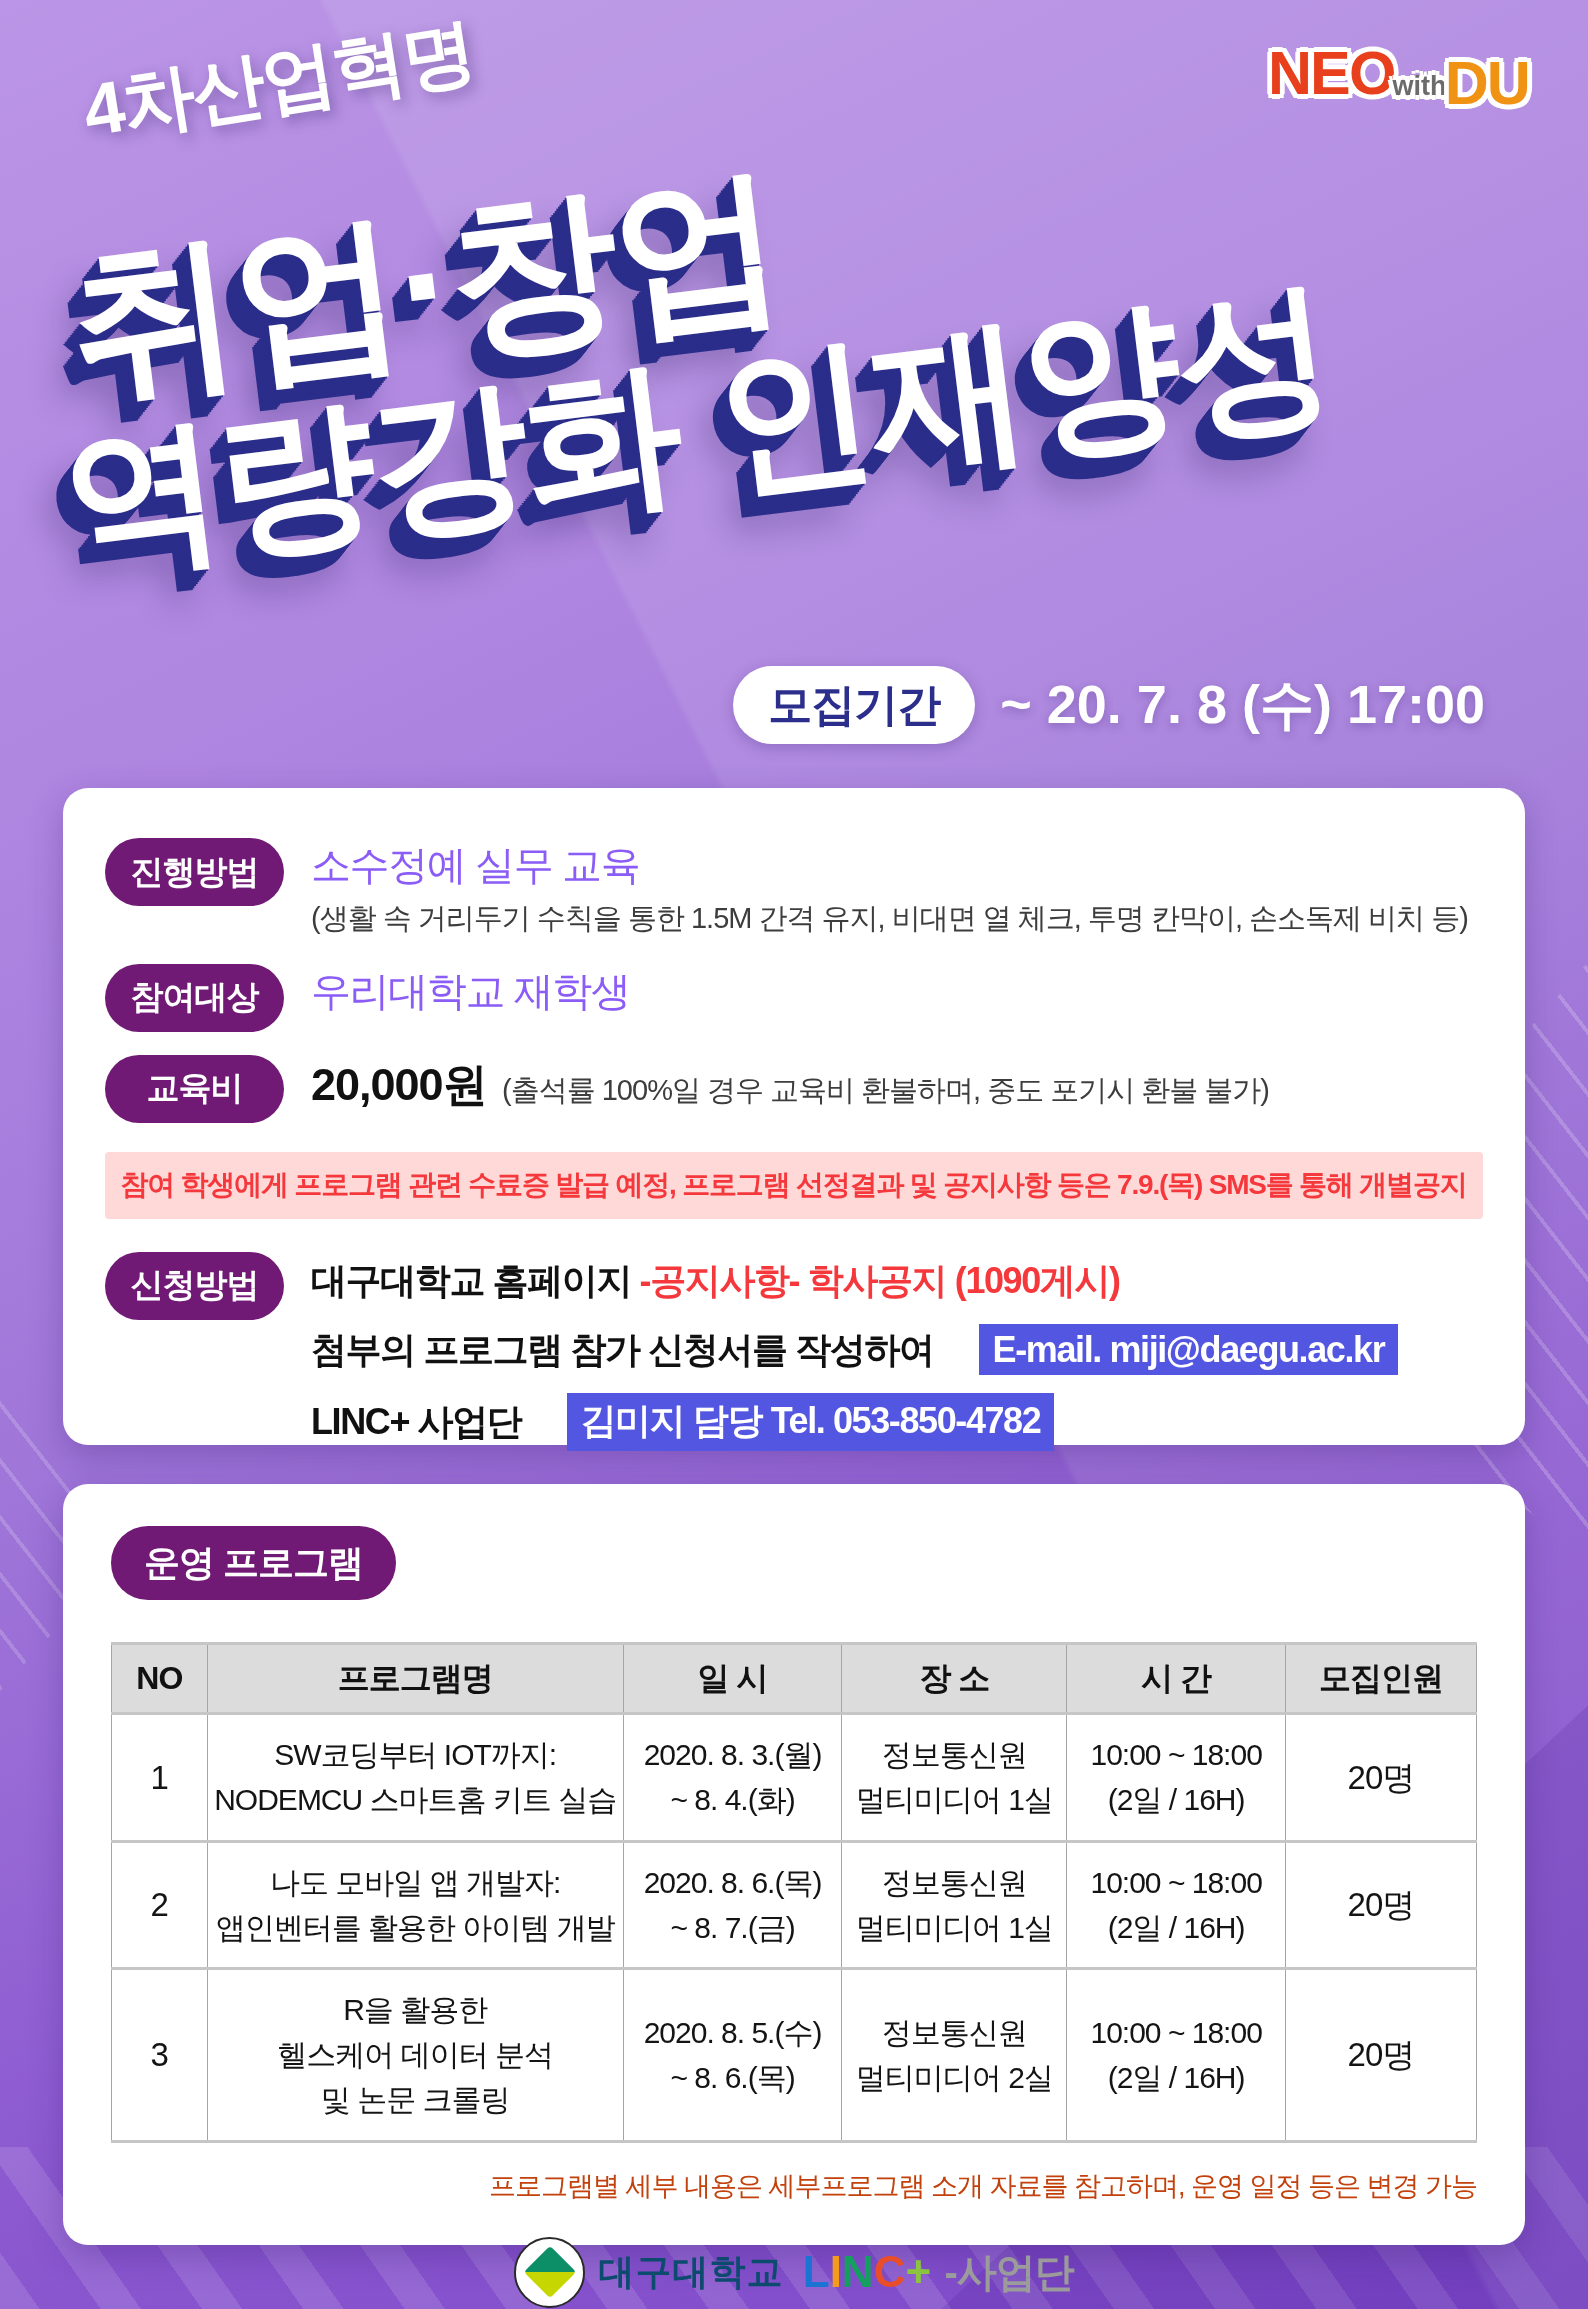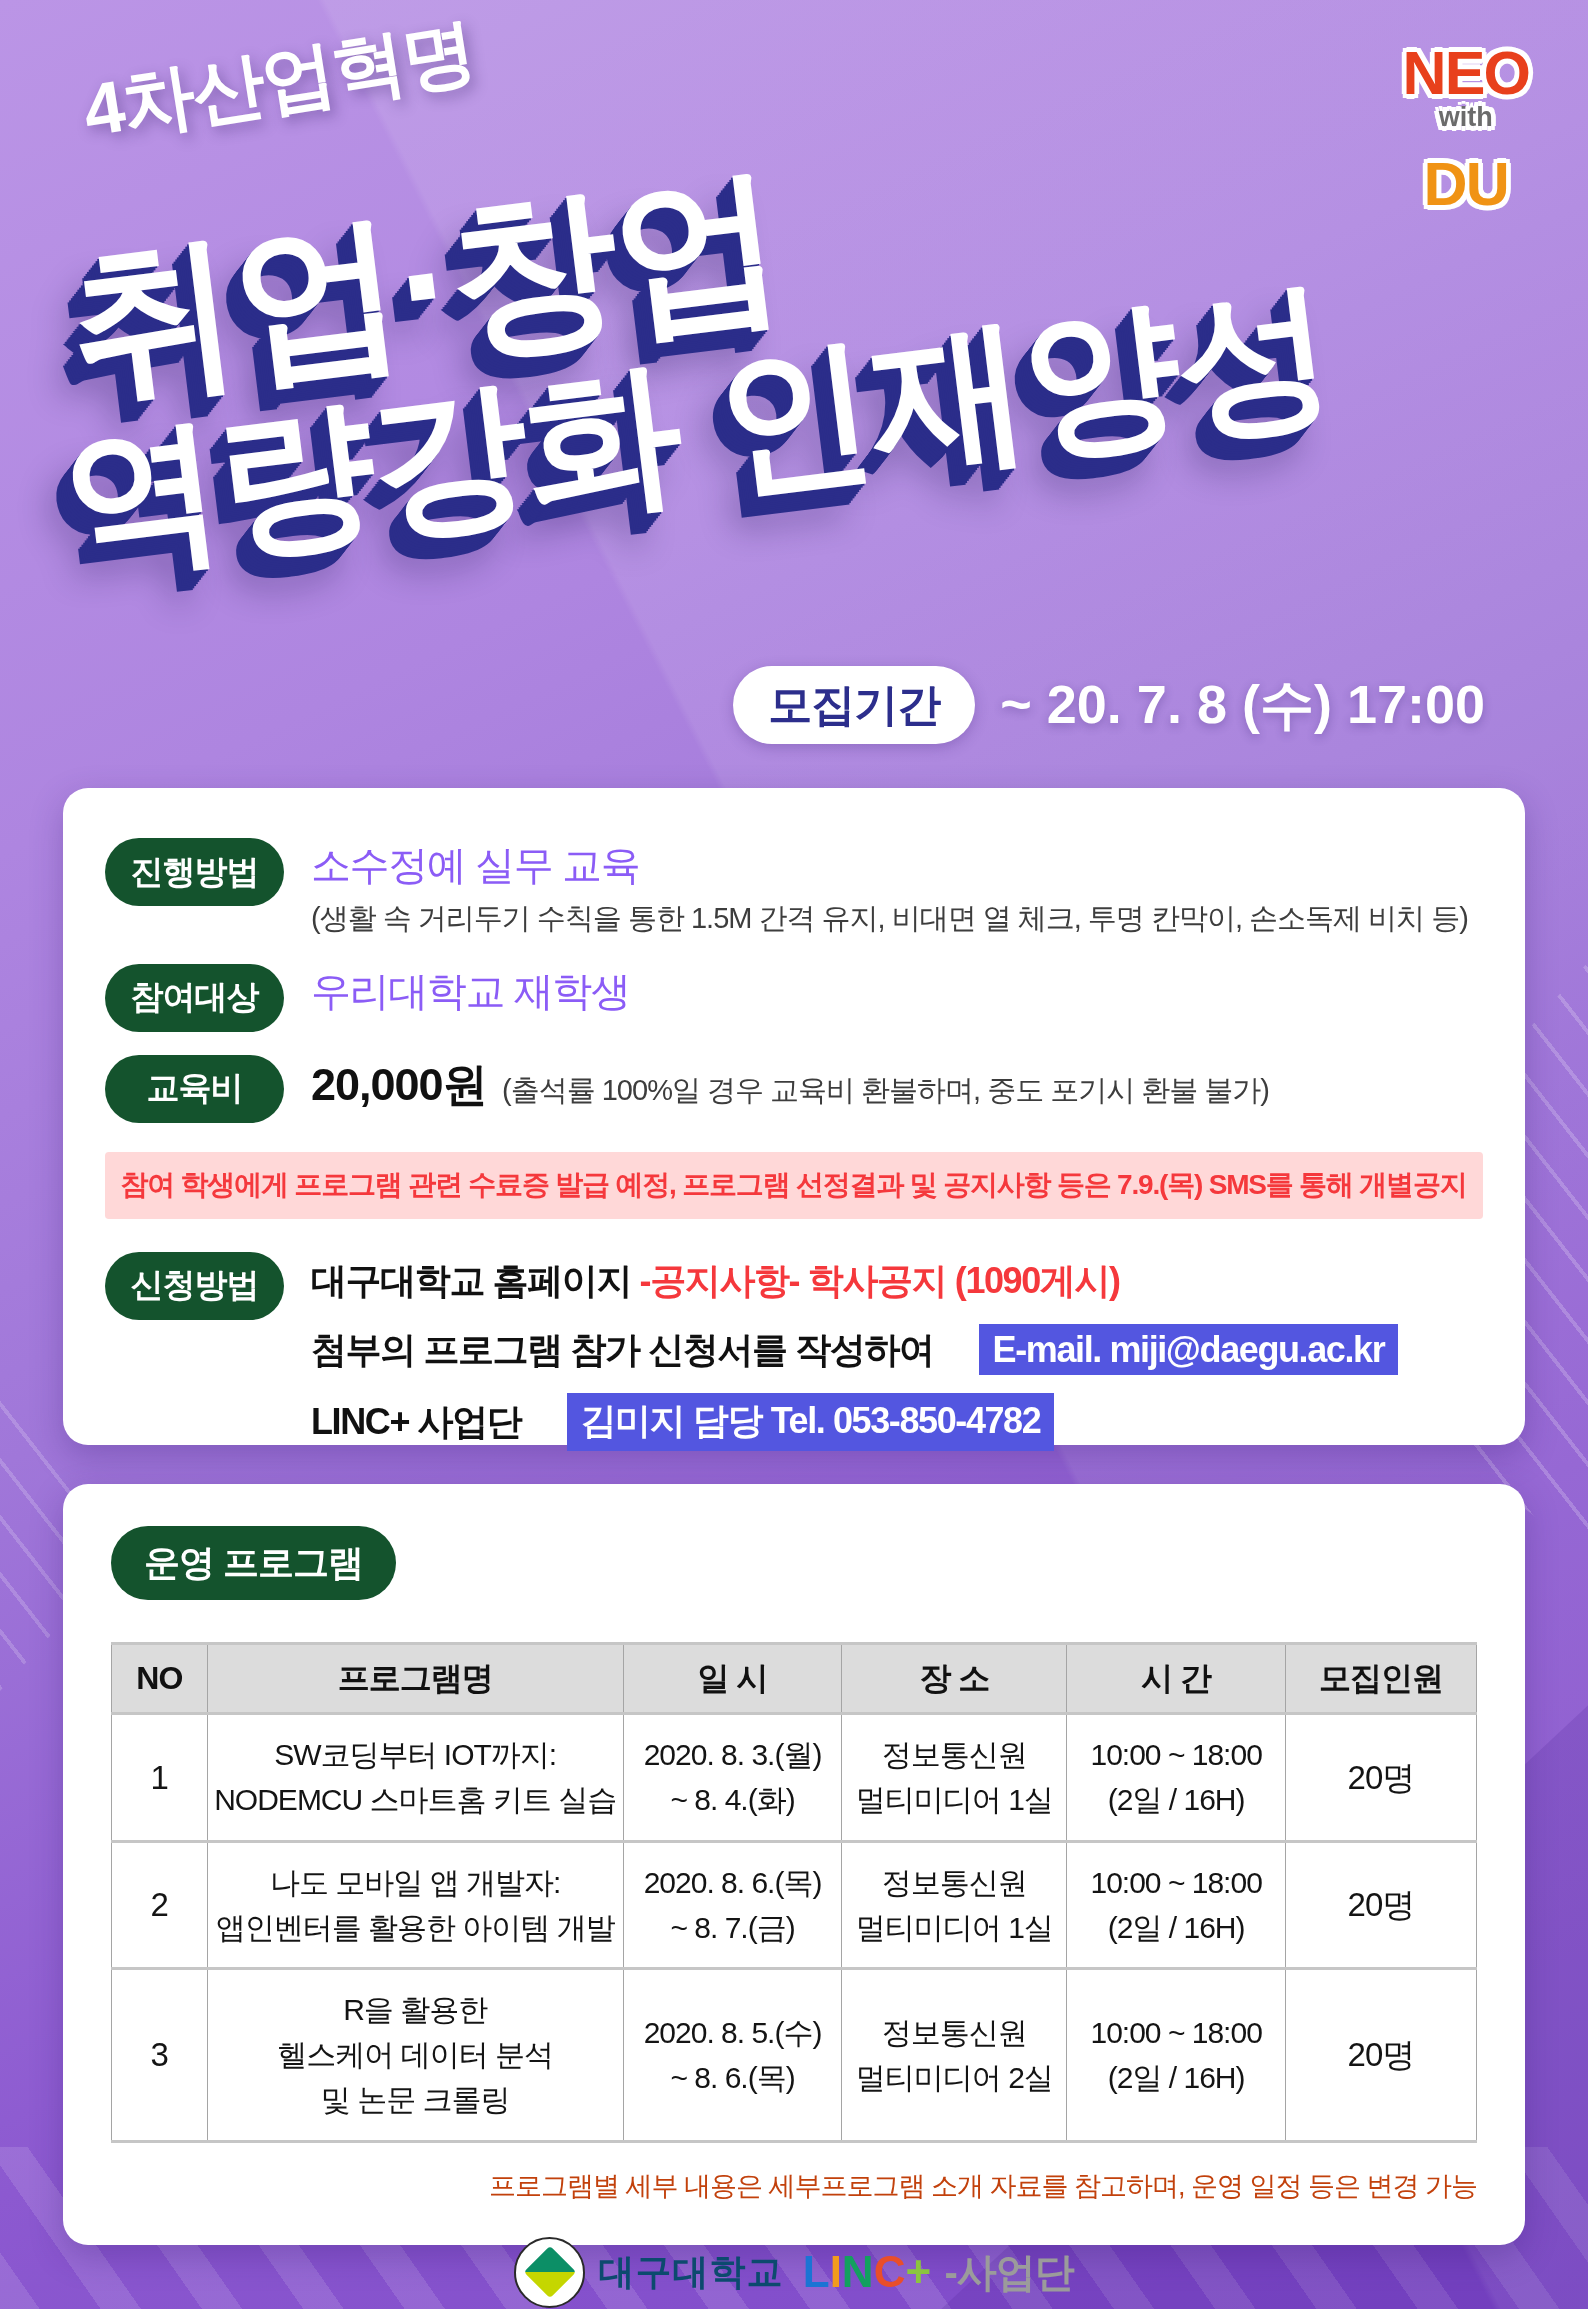--- a/index.html
+++ b/index.html
@@ -31,21 +31,21 @@
     position:absolute;left:0;bottom:0;width:100%;height:163px;
     background:repeating-linear-gradient(55deg,rgba(255,255,255,0.12) 0 33px,rgba(255,255,255,0) 33px 83px);
   }
   .bg-corner-dark{
     position:absolute;right:0;bottom:0;width:865px;height:865px;
     background:rgba(70,25,140,0.16);
     clip-path:polygon(100% 30%,100% 100%,25% 100%);
   }
 
   
-  .brand{position:absolute;top:38px;right:60px;display:flex;align-items:center;flex-direction:column;}
+  .brand{position:absolute;top:38px;right:60px;display:flex;align-items:flex-end;}
   .outline-white{
     text-shadow:-3.8px -3.8px 0 #fff,3.8px -3.8px 0 #fff,-3.8px 3.8px 0 #fff,3.8px 3.8px 0 #fff,
                 -4.8px 0 0 #fff,4.8px 0 0 #fff,0 -4.8px 0 #fff,0 4.8px 0 #fff;
   }
   .brand-neo{font-size:61px;font-weight:900;color:#e8401c;letter-spacing:-1.9px;}
   .brand-with{font-size:27px;font-weight:900;color:#6b6b6b;position:relative;top:-5.8px;margin:0 -1.9px;}
   .brand-du{font-size:61px;font-weight:900;color:#f09314;letter-spacing:-1.9px;position:relative;top:9.6px;}
 
   
   .kicker{
@@ -81,21 +81,21 @@
   
   .card{
     position:absolute;left:63px;width:1462px;background:#fff;border-radius:25px;
     box-shadow:0 11.5px 33px rgba(55,25,115,0.28);box-sizing:border-box;
   }
   .card-info{top:788px;height:657px;padding:50px 42px 35px 42px;}
   .card-programs{top:1484px;height:761px;padding:42px 48px 35px 48px;}
 
   .info-row{display:flex;align-items:flex-start;gap:27px;margin-bottom:23px;}
   .pill{
-    background:#14532d;color:#fff;font-size:33px;font-weight:800;letter-spacing:-1px;
+    background:#701a75;color:#fff;font-size:33px;font-weight:800;letter-spacing:-1px;
     padding:11.5px 0;border-radius:42px;min-width:179px;text-align:center;flex:0 0 auto;
   }
   .info-content{padding-top:3.8px;}
   .info-title{font-size:40px;font-weight:400;color:#8b5cf6;letter-spacing:-1.4px;line-height:1.15;}
   .info-desc{font-size:29px;color:#3d3d3d;letter-spacing:-1px;line-height:1.5;margin-top:9.6px;}
   .fee-line{display:flex;align-items:baseline;gap:15.4px;padding-top:0;}
   .fee-amount{font-size:45px;font-weight:900;color:#111;letter-spacing:-1px;}
   .fee-note{font-size:29px;color:#3d3d3d;letter-spacing:-1px;}
 
   .notice{

